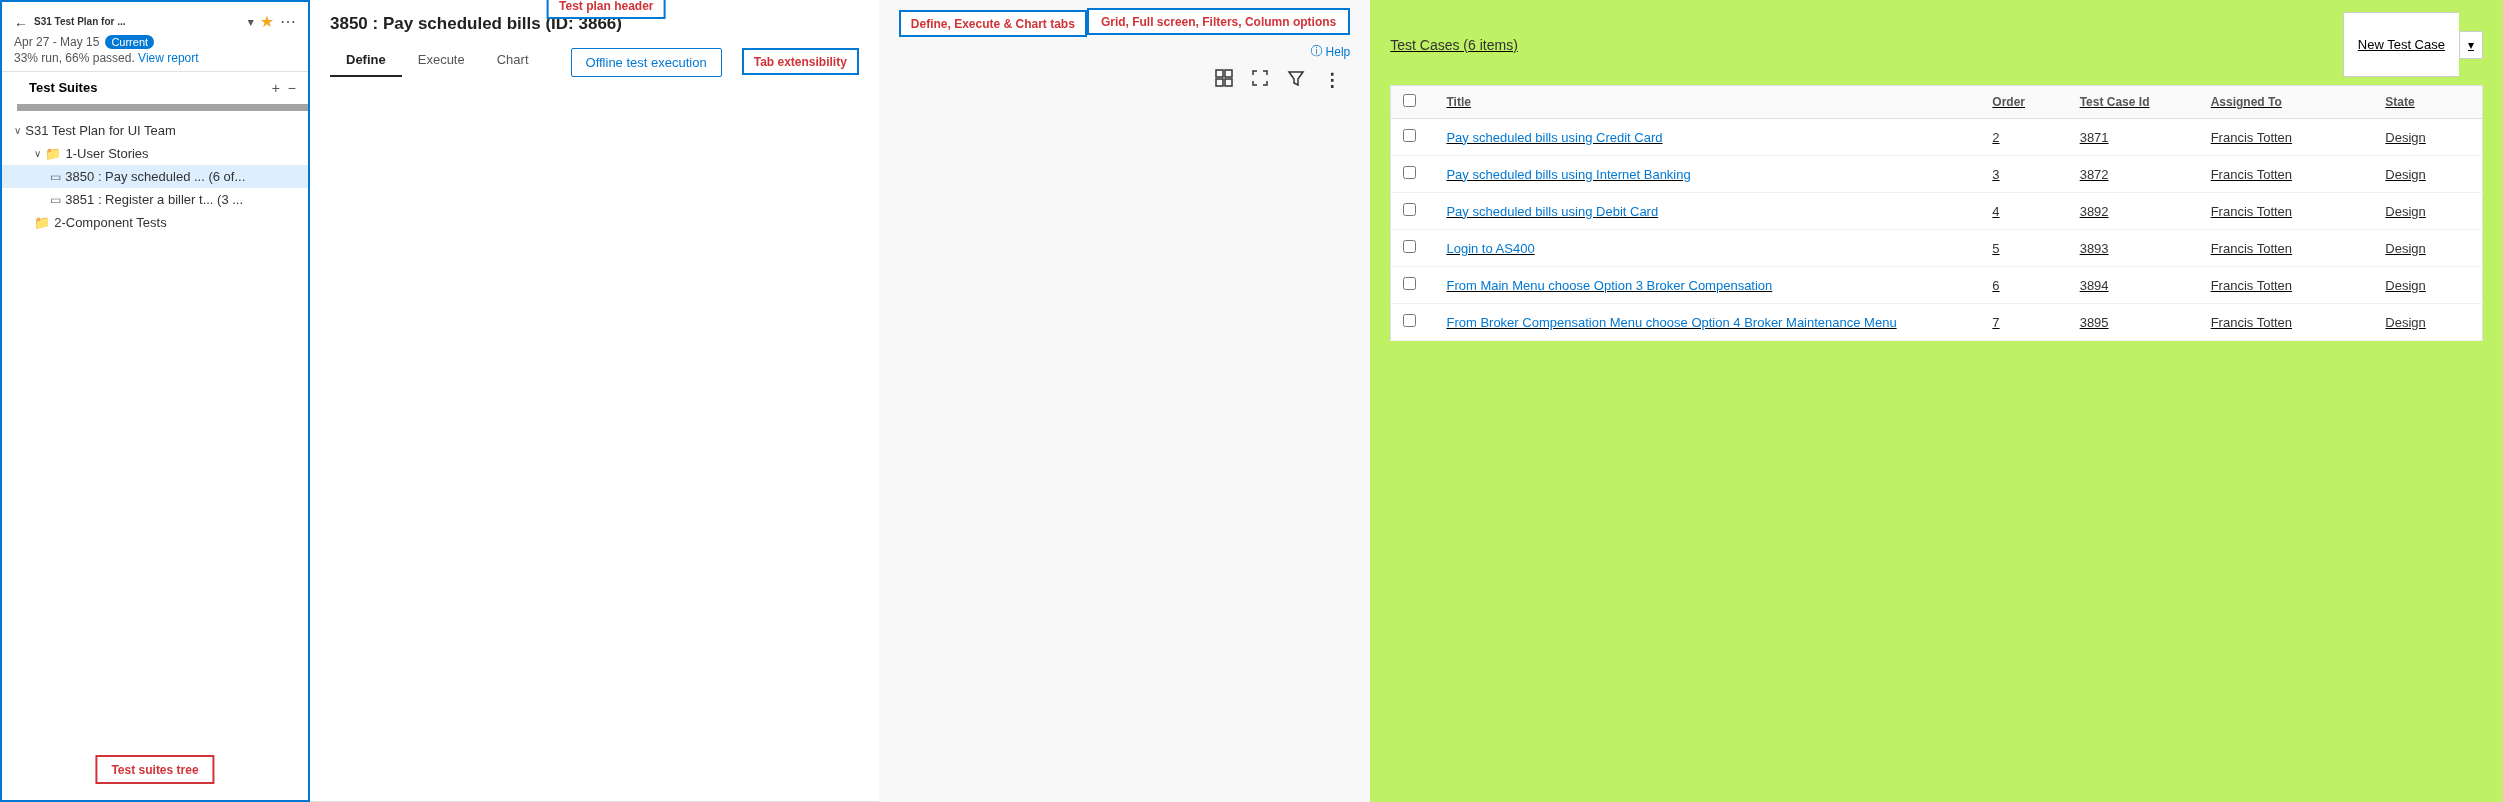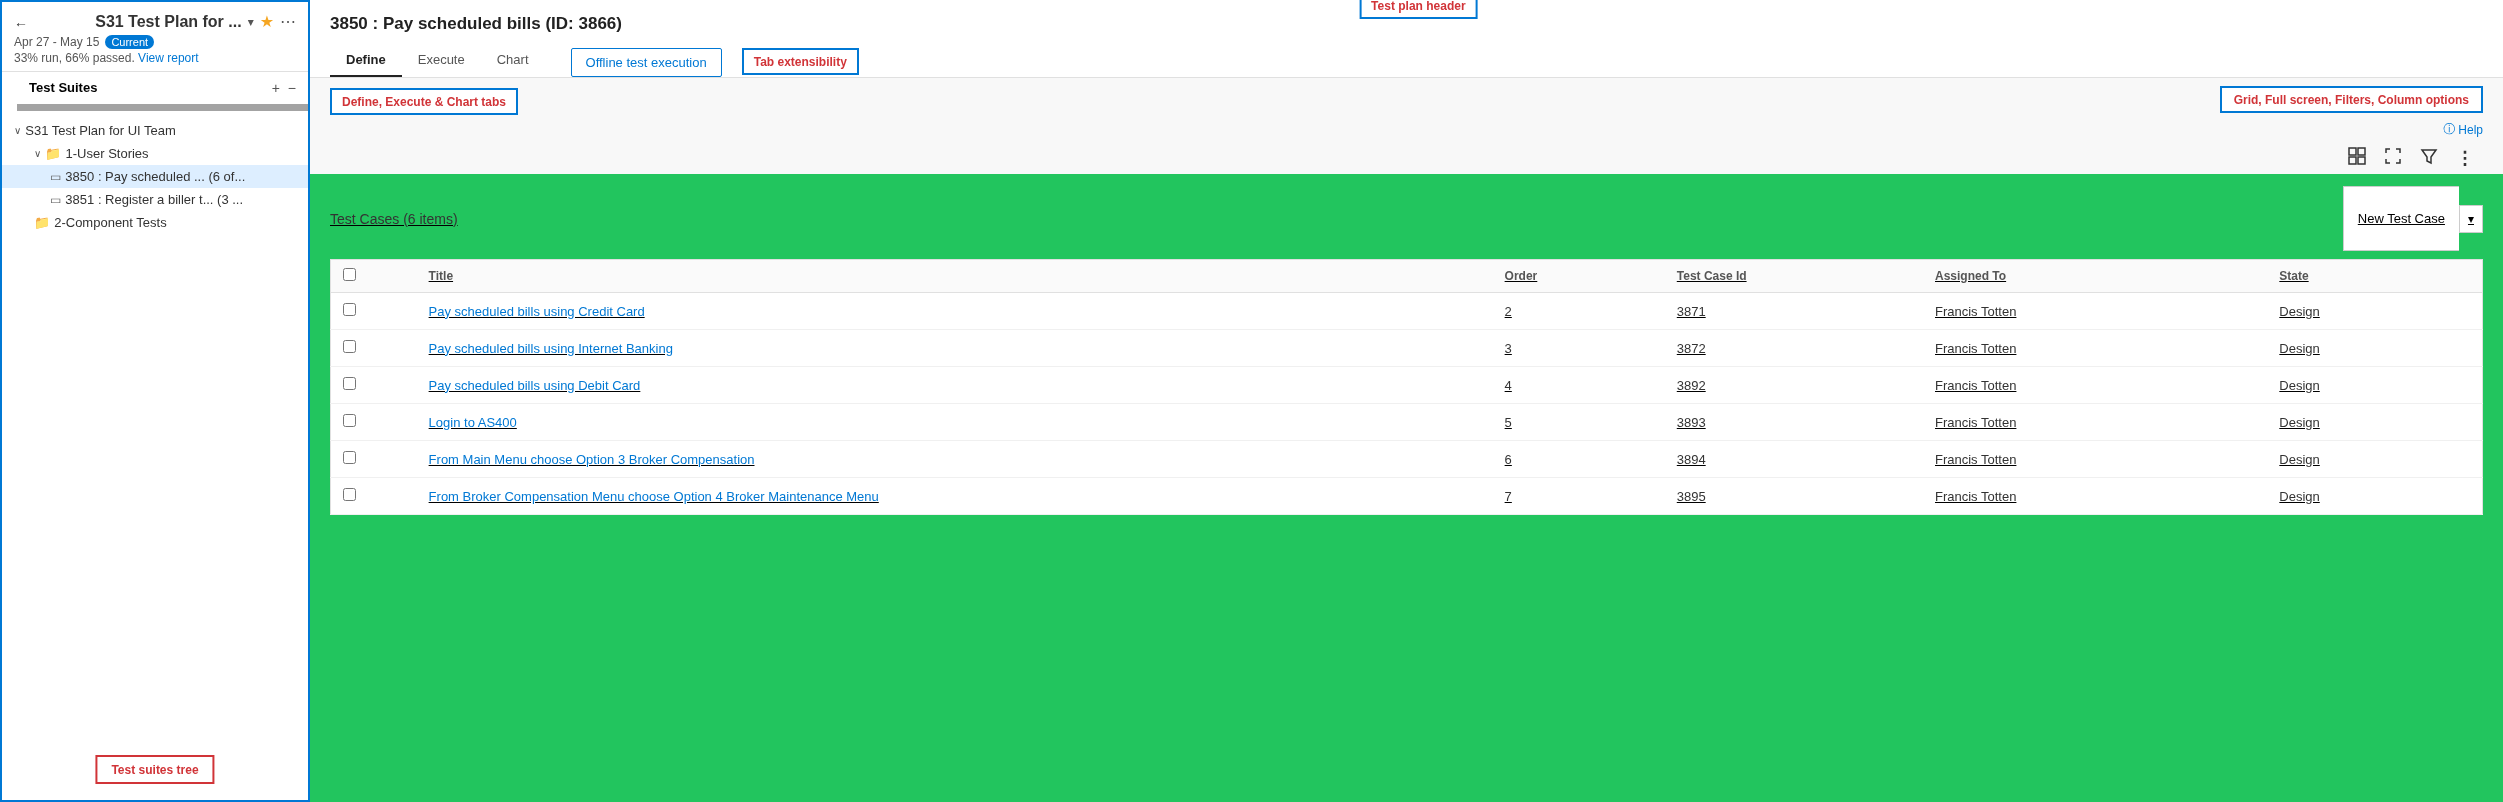--- a/index.html
+++ b/index.html
@@ -29,25 +29,24 @@
       margin-bottom: 4px;
     }
 
     .back-icon {
       font-size: 14px;
       cursor: pointer;
       color: #333;
     }
 
     .sidebar-title {
-      font-size: 16px;
+      font-size: 10px;
       font-weight: 600;
       color: #333;
       flex: 1;
-      text-align: right;
     }
 
     .sidebar-star {
       color: #f5a623;
       font-size: 16px;
     }
 
     .sidebar-dots {
       color: #555;
       font-size: 16px;
@@ -122,22 +121,22 @@
     }
     .tree-item.selected { background: #ddeeff; }
 
     .tree-chevron { font-size: 10px; color: #555; }
     .tree-folder { color: #555; }
 
     
     .main {
       flex: 1;
       display: flex;
-      flex-direction: column;
-      background: #22c55e;
+      flex-direction: row;
+      background: #bef264;
       overflow: hidden;
     }
 
     .main-header {
       background: #fff;
       padding: 14px 20px 0;
       border-bottom: 1px solid #e0e0e0;
       position: relative;
     }
 

